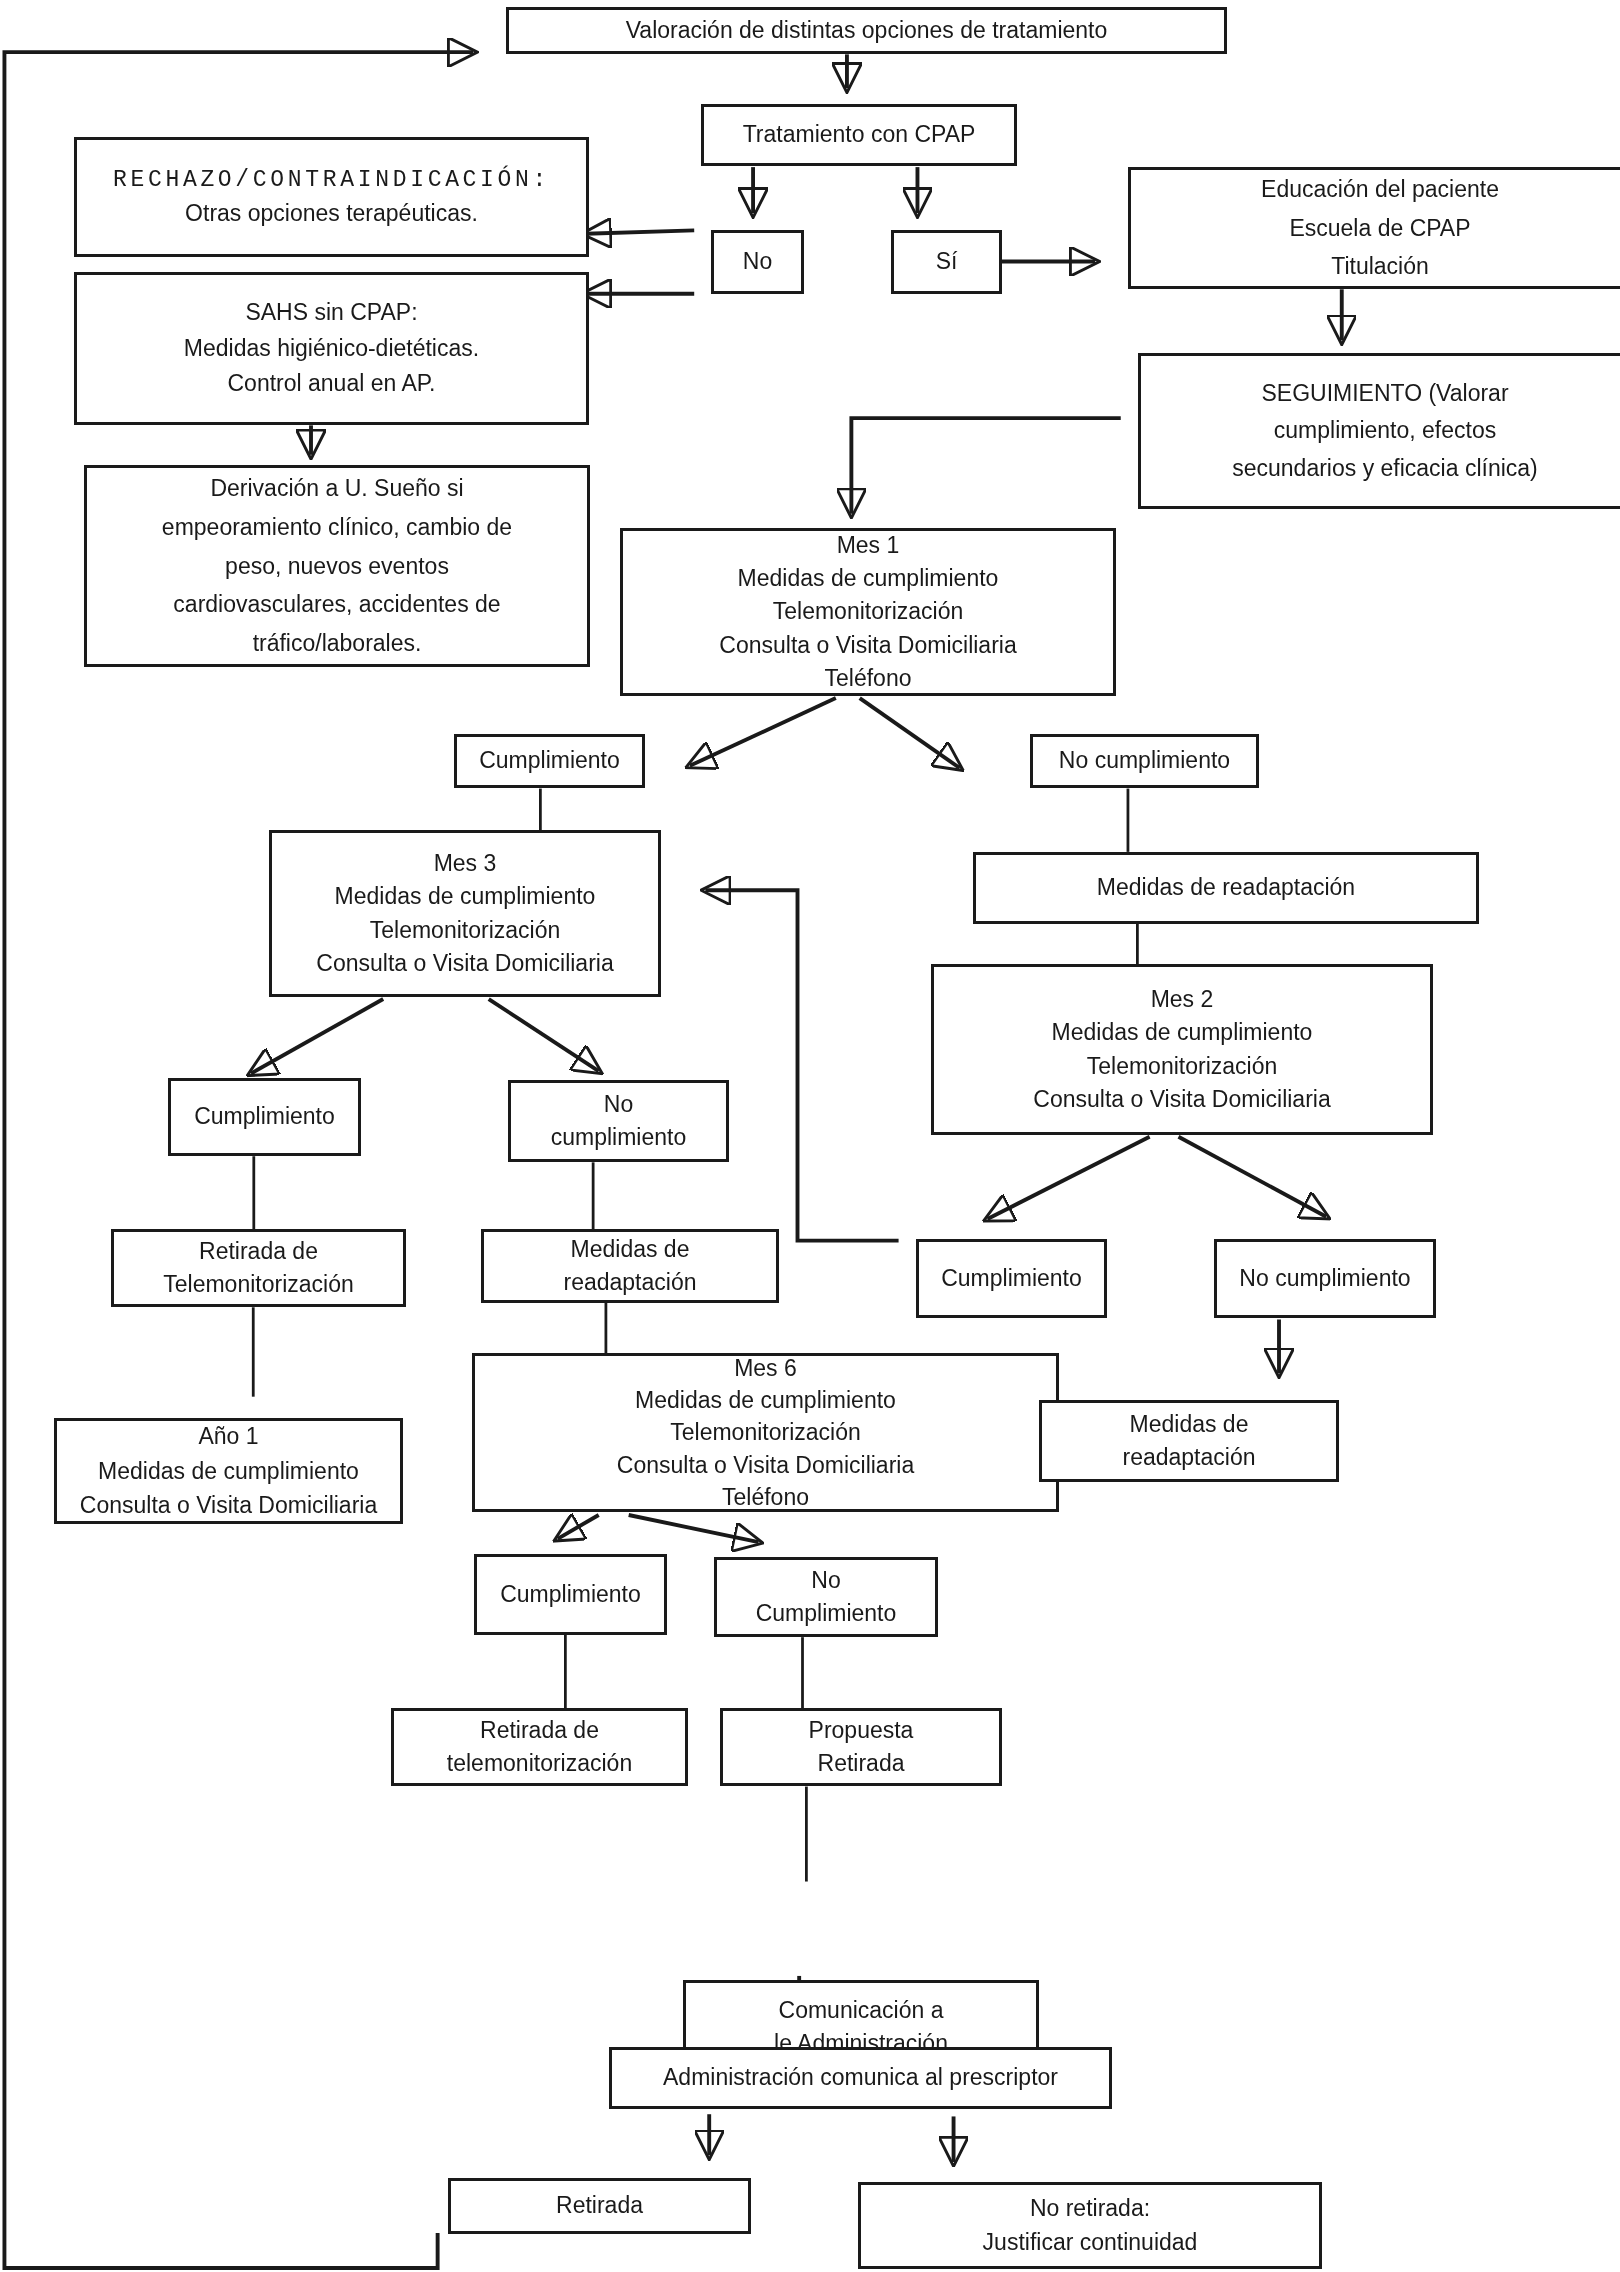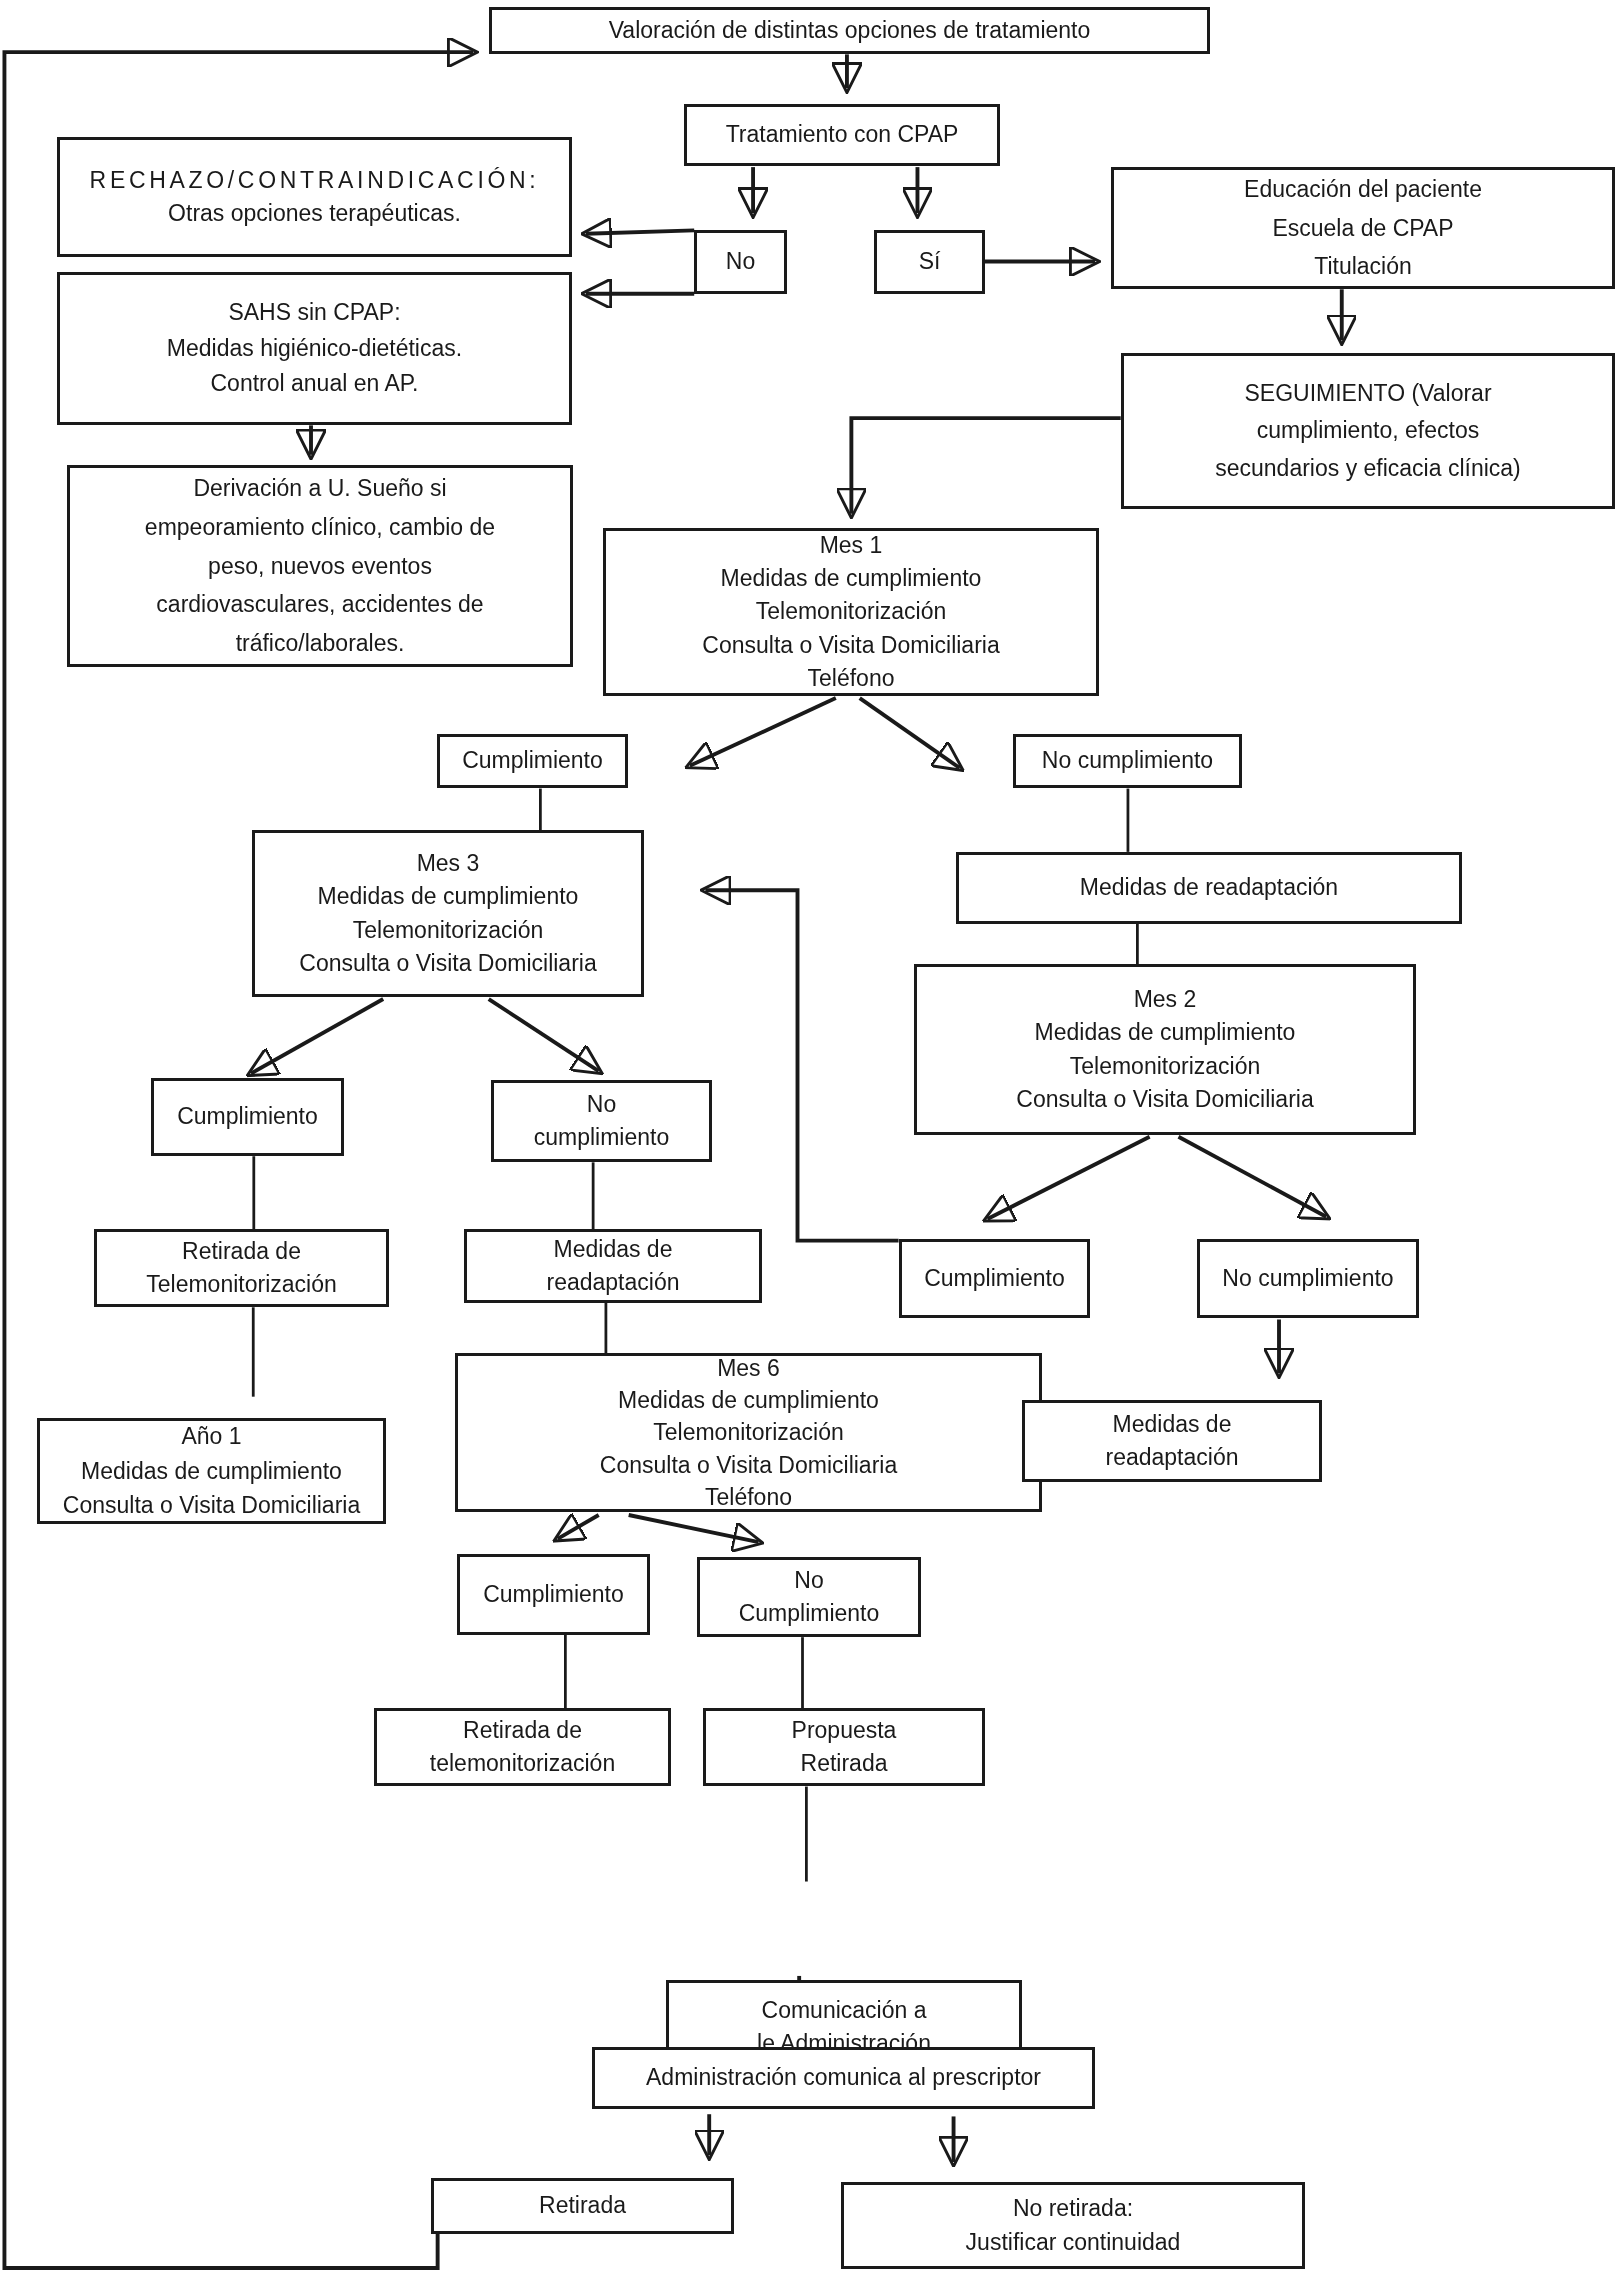--- a/index.html
+++ b/index.html
@@ -1,22 +1,22 @@
 <!DOCTYPE html>
 <html style="font-size:9px"><head>
 <meta charset="utf-8">
 <style>
   html,body{margin:0;padding:0;background:#ffffff;}
   #canvas{position:relative;width:1620px;height:2273px;background:#ffffff;
           font-family:"Liberation Sans","DejaVu Sans",sans-serif;color:#1a1a1a;}
   .node{position:absolute;box-sizing:border-box;border:3.3px solid #1a1a1a;background:#ffffff;
         display:flex;flex-direction:column;align-items:center;justify-content:center;
-        text-align:center;font-size:23px;line-height:1.45;z-index:2;}
+        text-align:center;font-size:23px;line-height:1.45;z-index:2;margin-left:17px;}
   .line{display:block;white-space:nowrap;}
-  .tracked{letter-spacing:0.16em;}
+  .tracked{letter-spacing:0.16em;font-family:Liberation Mono, monospace;}
   #wires{position:absolute;left:0;top:0;z-index:1;}
   #wires path{fill:none;stroke:#1a1a1a;}
   #wires path.arrow{stroke-width:7px;}
   #wires path.plain{stroke-width:5px;}
 </style>
 </head>
 <body>
 
 <div id="canvas">
 

